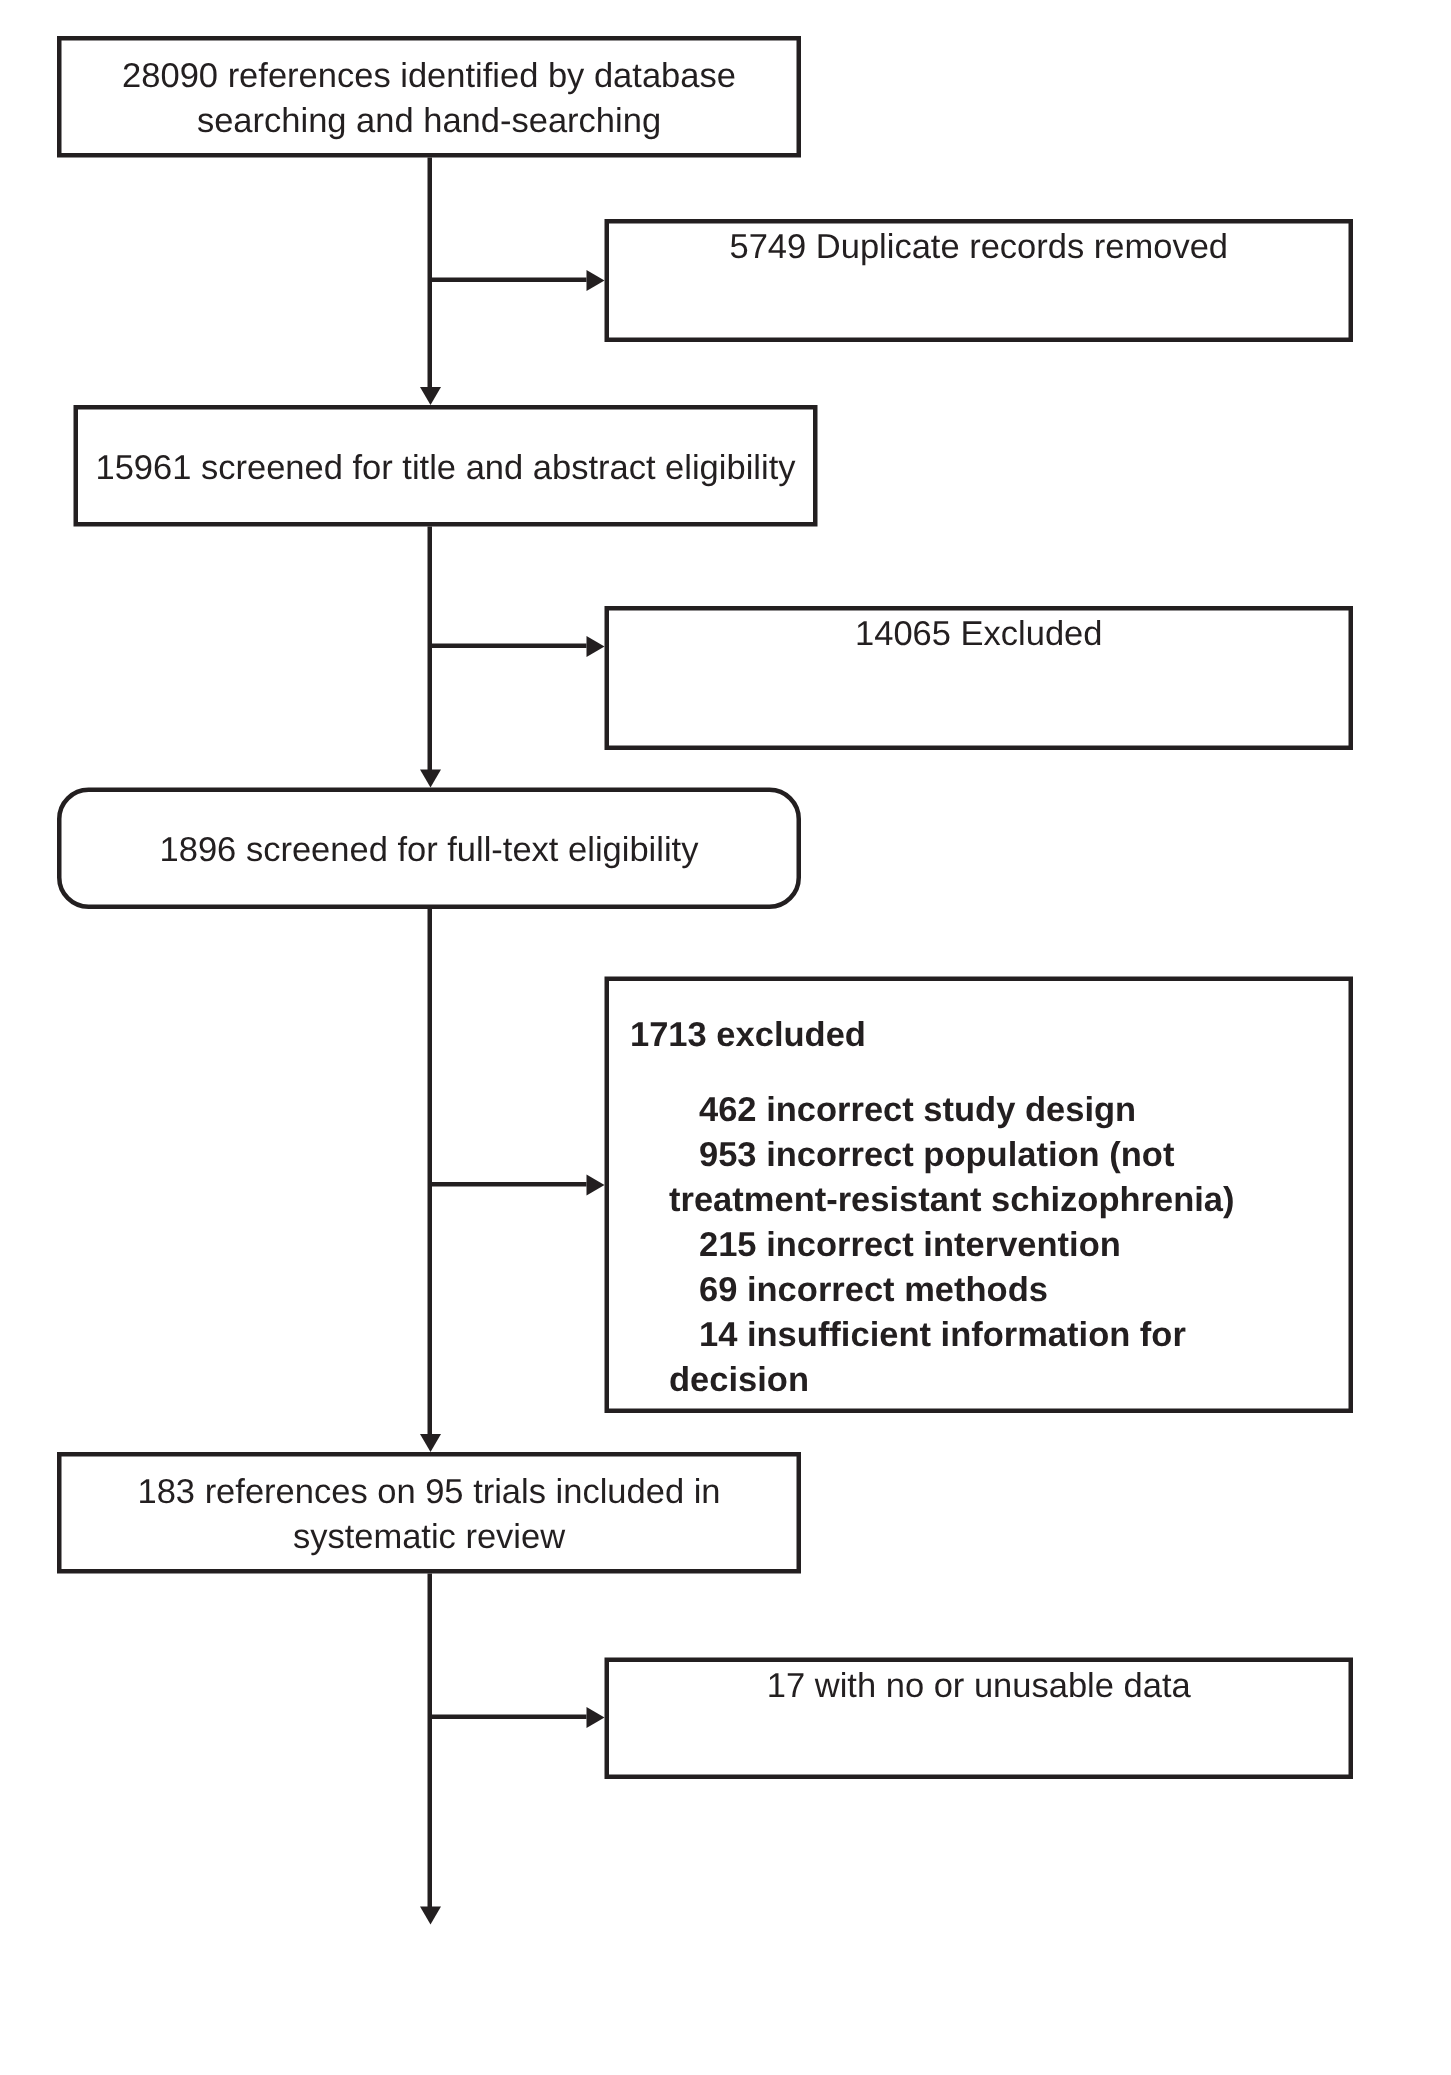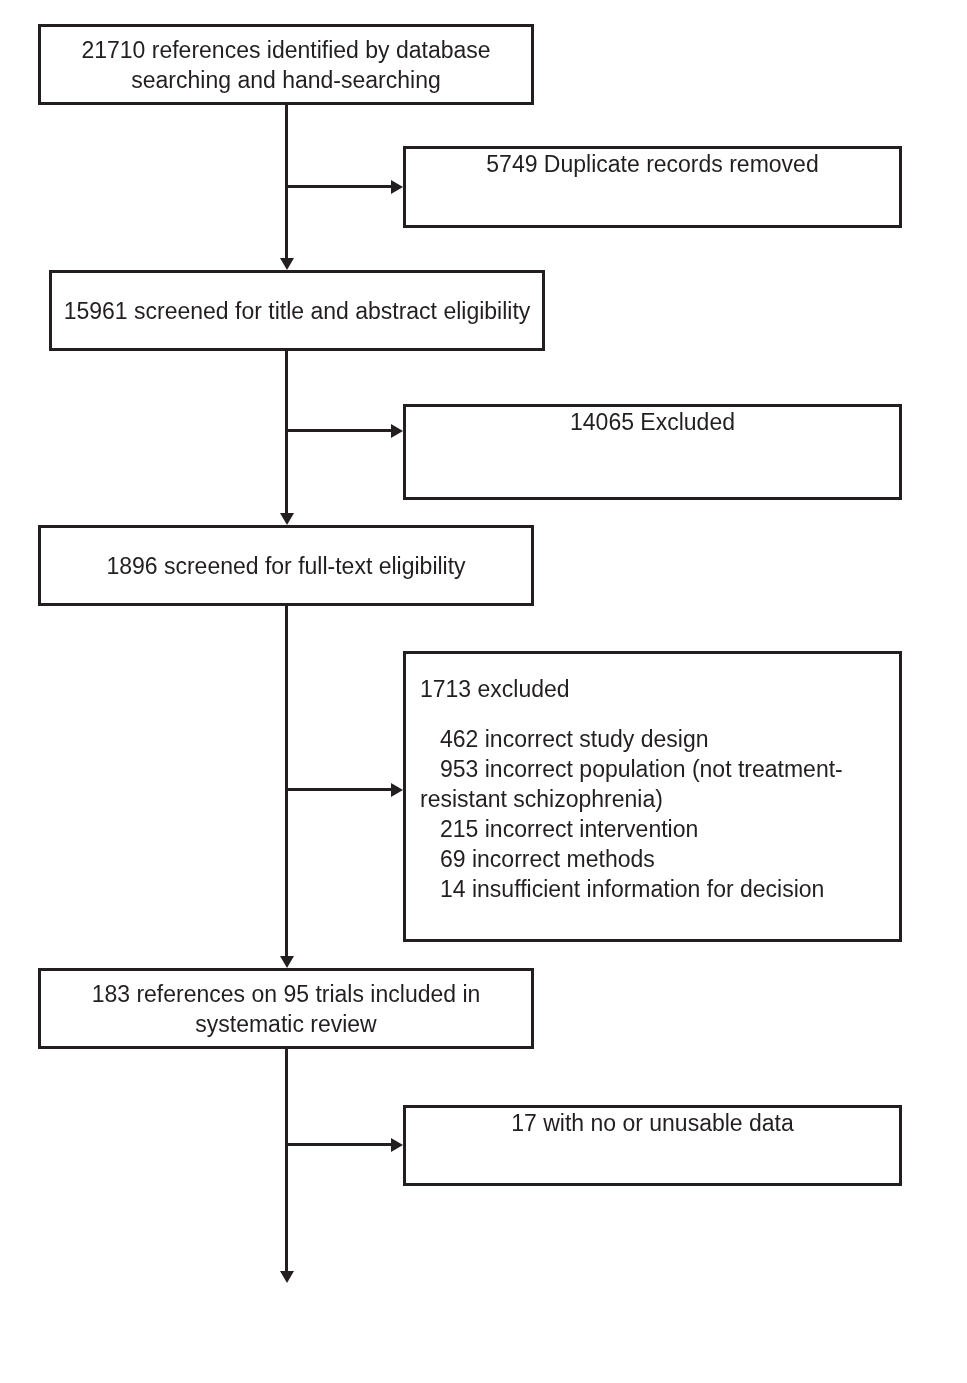--- a/index.html
+++ b/index.html
@@ -41,28 +41,28 @@
     align-items: flex-start;
     justify-content: center;
     text-align: center;
   }
   .box p { margin: 0; padding: 0 8px; }
 
   .b0 { top: 24px;   height: 81px; }
   .s0 { top: 146px;  height: 82px; }
   .b1 { top: 270px;  height: 81px; margin-left: 11px; }
   .s1 { top: 404px;  height: 96px; }
-  .b2 { top: 525px;  height: 81px; }
+  .b2 { top: 525px;  height: 81px; border-radius: 21px; }
   .s2 { top: 651px;  height: 291px; }
   .b3 { top: 968px;  height: 81px; }
   .s3 { top: 1105px; height: 81px; }
   .b4 { top: 1283px; height: 80px; }
 
-  .excl-box { padding: 20px 10px 0 14px; }
-  .excl-box p { padding: 0; }
+  .excl-box { padding: 20px 10px 0 14px; font-weight: bold; }
+  .excl-box p { padding: 0; margin-left: 26px; }
   .excl-title { margin: 0 0 20px 0 !important; }
   .excl-item { text-indent: 20px; }
 
   .vline {
     position: absolute;
     left: 285px;
     width: 3px;
     background: #231f20;
   }
   .v1 { top: 105px;  height: 154px; }
@@ -109,21 +109,21 @@
   .ar2 { top: 424px; }
   .ar3 { top: 783px; }
   .ar4 { top: 1138px; }
 </style>
 </head>
 <body>
 
 <div class="canvas">
 
   <div class="box main-box b0">
-    <p>21710 references identified by database searching and hand-searching</p>
+    <p>28090 references identified by database searching and hand-searching</p>
   </div>
 
   <div class="box main-box b1">
     <p>15961 screened for title and abstract eligibility</p>
   </div>
 
   <div class="box main-box b2">
     <p>1896 screened for full-text eligibility</p>
   </div>
 

